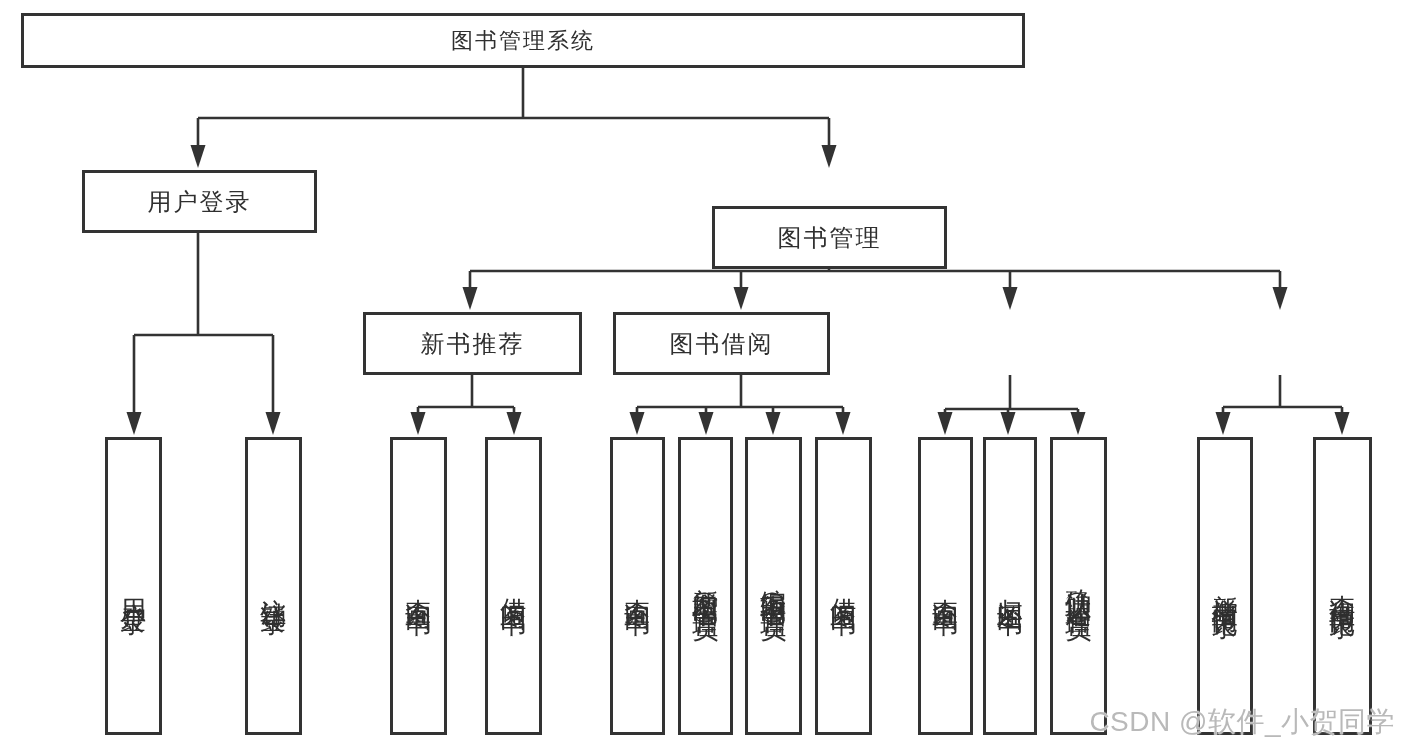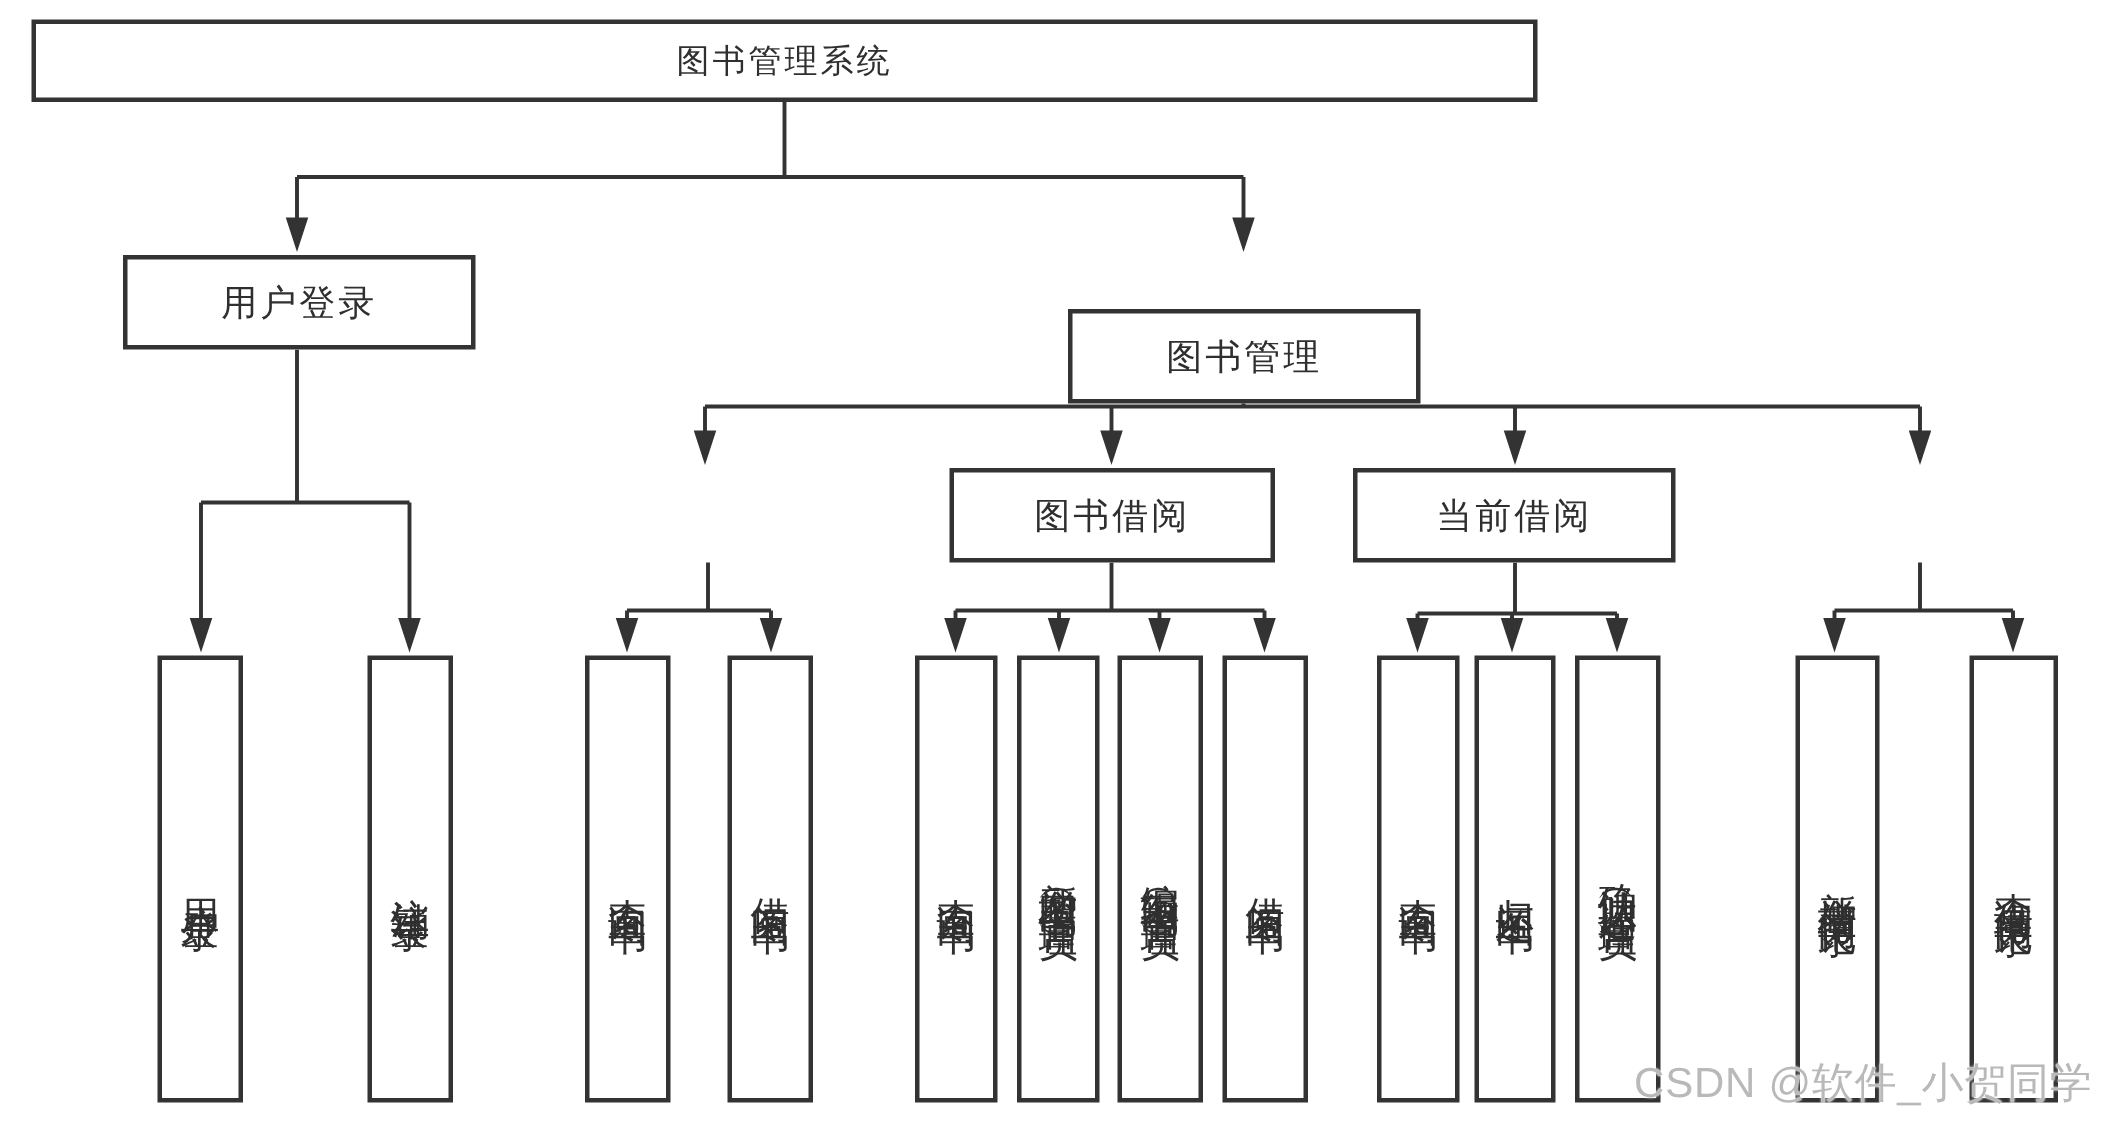--- a/index.html
+++ b/index.html
@@ -112,25 +112,25 @@
     <span>图书管理系统</span>
   </div>
 
   <div class="node h branch-box" style="left:82px; top:170px; width:235px; height:63px;">
     <span>用户登录</span>
   </div>
   <div class="node h branch-box" style="left:712px; top:170px; width:235px; height:63px;margin-top:36px;">
     <span>图书管理</span>
   </div>
 
-  <div class="node h branch-box" style="left:633px; top:312px; width:217px; height:63px;font-family:Liberation Serif, serif;">
+  <div class="node h branch-box" style="left:363px; top:312px; width:219px; height:63px;">
+    <span>新书推荐</span>
+  </div>
+  <div class="node h branch-box" style="left:613px; top:312px; width:217px; height:63px;font-family:Liberation Serif, serif;">
     <span>图书借阅</span>
-  </div>
-  <div class="node h branch-box" style="left:902px; top:312px; width:215px; height:63px;">
-    <span>当前借阅</span>
   </div>
 
   <div class="node leaf" style="left:105px; top:437px; width:57px; height:298px;">
     <span class="vtext">用户登录</span>
   </div>
   <div class="node leaf" style="left:245px; top:437px; width:57px; height:298px;">
     <span class="vtext">注销登录</span>
   </div>
   <div class="node leaf" style="left:390px; top:437px; width:57px; height:298px;">
     <span class="vtext">查询图书</span>

